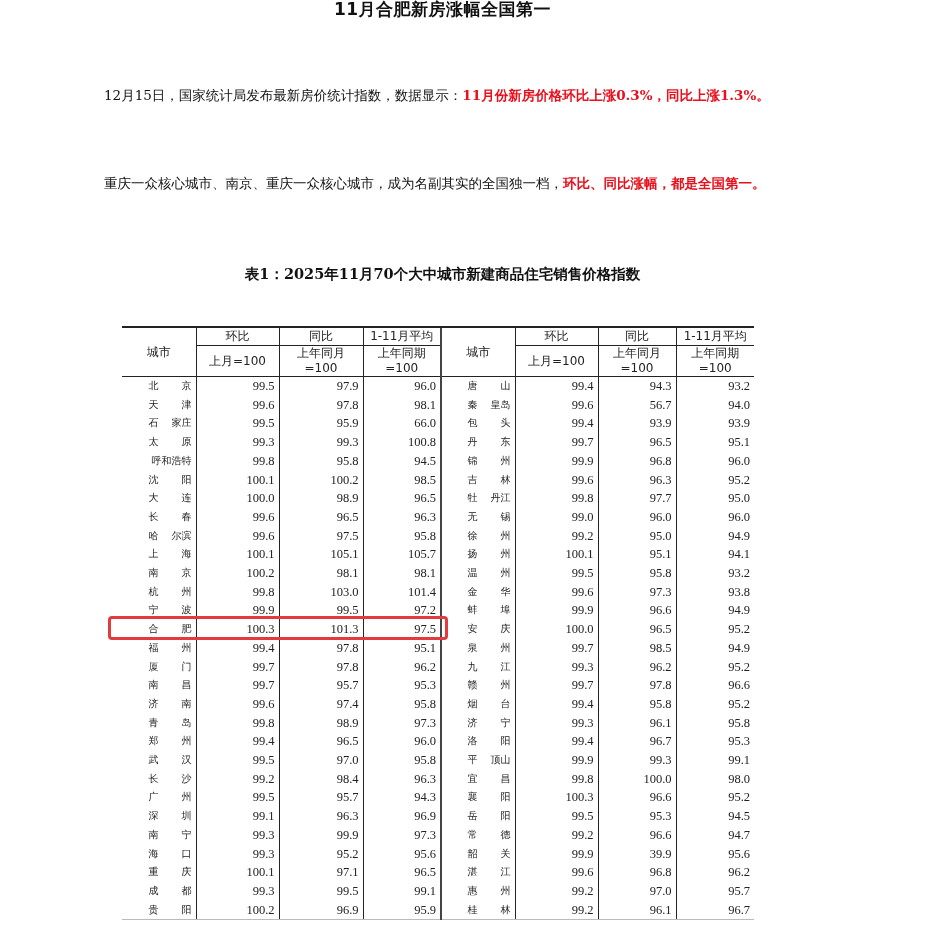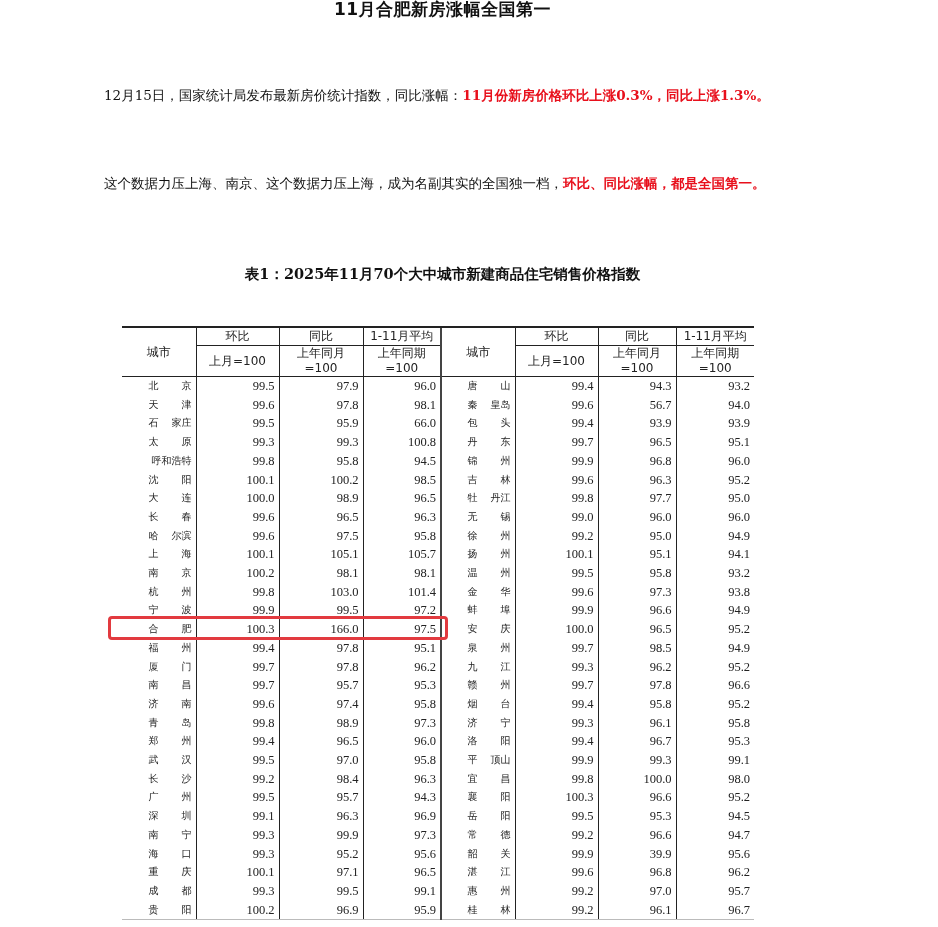--- a/index.html
+++ b/index.html
@@ -33,23 +33,23 @@
   .col-num2 { width:84px; }
   .col-num3 { width:78px; }
   .highlight-box { position:absolute; left:108px; top:616px; width:340px; height:24px;
                    border:3px solid #e23a3f; border-radius:4px; box-sizing:border-box; pointer-events:none; }
 </style>
 </head>
 <body>
 
 <div class="title">11月合肥新房涨幅全国第一</div>
 
-<div class="para" id="p1"><span>12月15日，国家统计局发布最新房价统计指数，同比涨幅：</span><span class="hl">11月份新房价格环比上涨0.3%，同比上涨1.3%。</span></div>
-
-<div class="para" id="p2"><span>这个数据力压上海、南京、这个数据力压上海，成为名副其实的全国独一档，</span><span class="hl">环比、同比涨幅，都是全国第一。</span></div>
+<div class="para" id="p1"><span>12月15日，国家统计局发布最新房价统计指数，数据显示：</span><span class="hl">11月份新房价格环比上涨0.3%，同比上涨1.3%。</span></div>
+
+<div class="para" id="p2"><span>重庆一众核心城市、南京、重庆一众核心城市，成为名副其实的全国独一档，</span><span class="hl">环比、同比涨幅，都是全国第一。</span></div>
 
 <div class="tcap">表1：2025年11月70个大中城市新建商品住宅销售价格指数</div>
 
 <table class="idx">
   <colgroup>
     <col class="col-city">
       <col class="col-num">
       <col class="col-num2">
       <col class="col-num3">
     <col class="col-city">
@@ -204,21 +204,21 @@
         <td class="bl">99.5</td>
         <td class="bl">97.2</td>
         <td class="city bl2" style="letter-spacing: 0px;"><span style="width: 23px;">蚌</span><span style="width: 23px;"></span><span style="width: auto;">埠</span></td>
         <td class="bl">99.9</td>
         <td class="bl">96.6</td>
         <td class="bl">94.9</td>
       </tr>
       <tr>
         <td class="city" style="letter-spacing: 0px;"><span style="width: 23px;">合</span><span style="width: 23px;"></span><span style="width: auto;">肥</span></td>
         <td class="bl">100.3</td>
-        <td class="bl">166.0</td>
+        <td class="bl">101.3</td>
         <td class="bl">97.5</td>
         <td class="city bl2" style="letter-spacing: 0px;"><span style="width: 23px;">安</span><span style="width: 23px;"></span><span style="width: auto;">庆</span></td>
         <td class="bl">100.0</td>
         <td class="bl">96.5</td>
         <td class="bl">95.2</td>
       </tr>
       <tr>
         <td class="city" style="letter-spacing: 0px;"><span style="width: 23px;">福</span><span style="width: 23px;"></span><span style="width: auto;">州</span></td>
         <td class="bl">99.4</td>
         <td class="bl">97.8</td>

